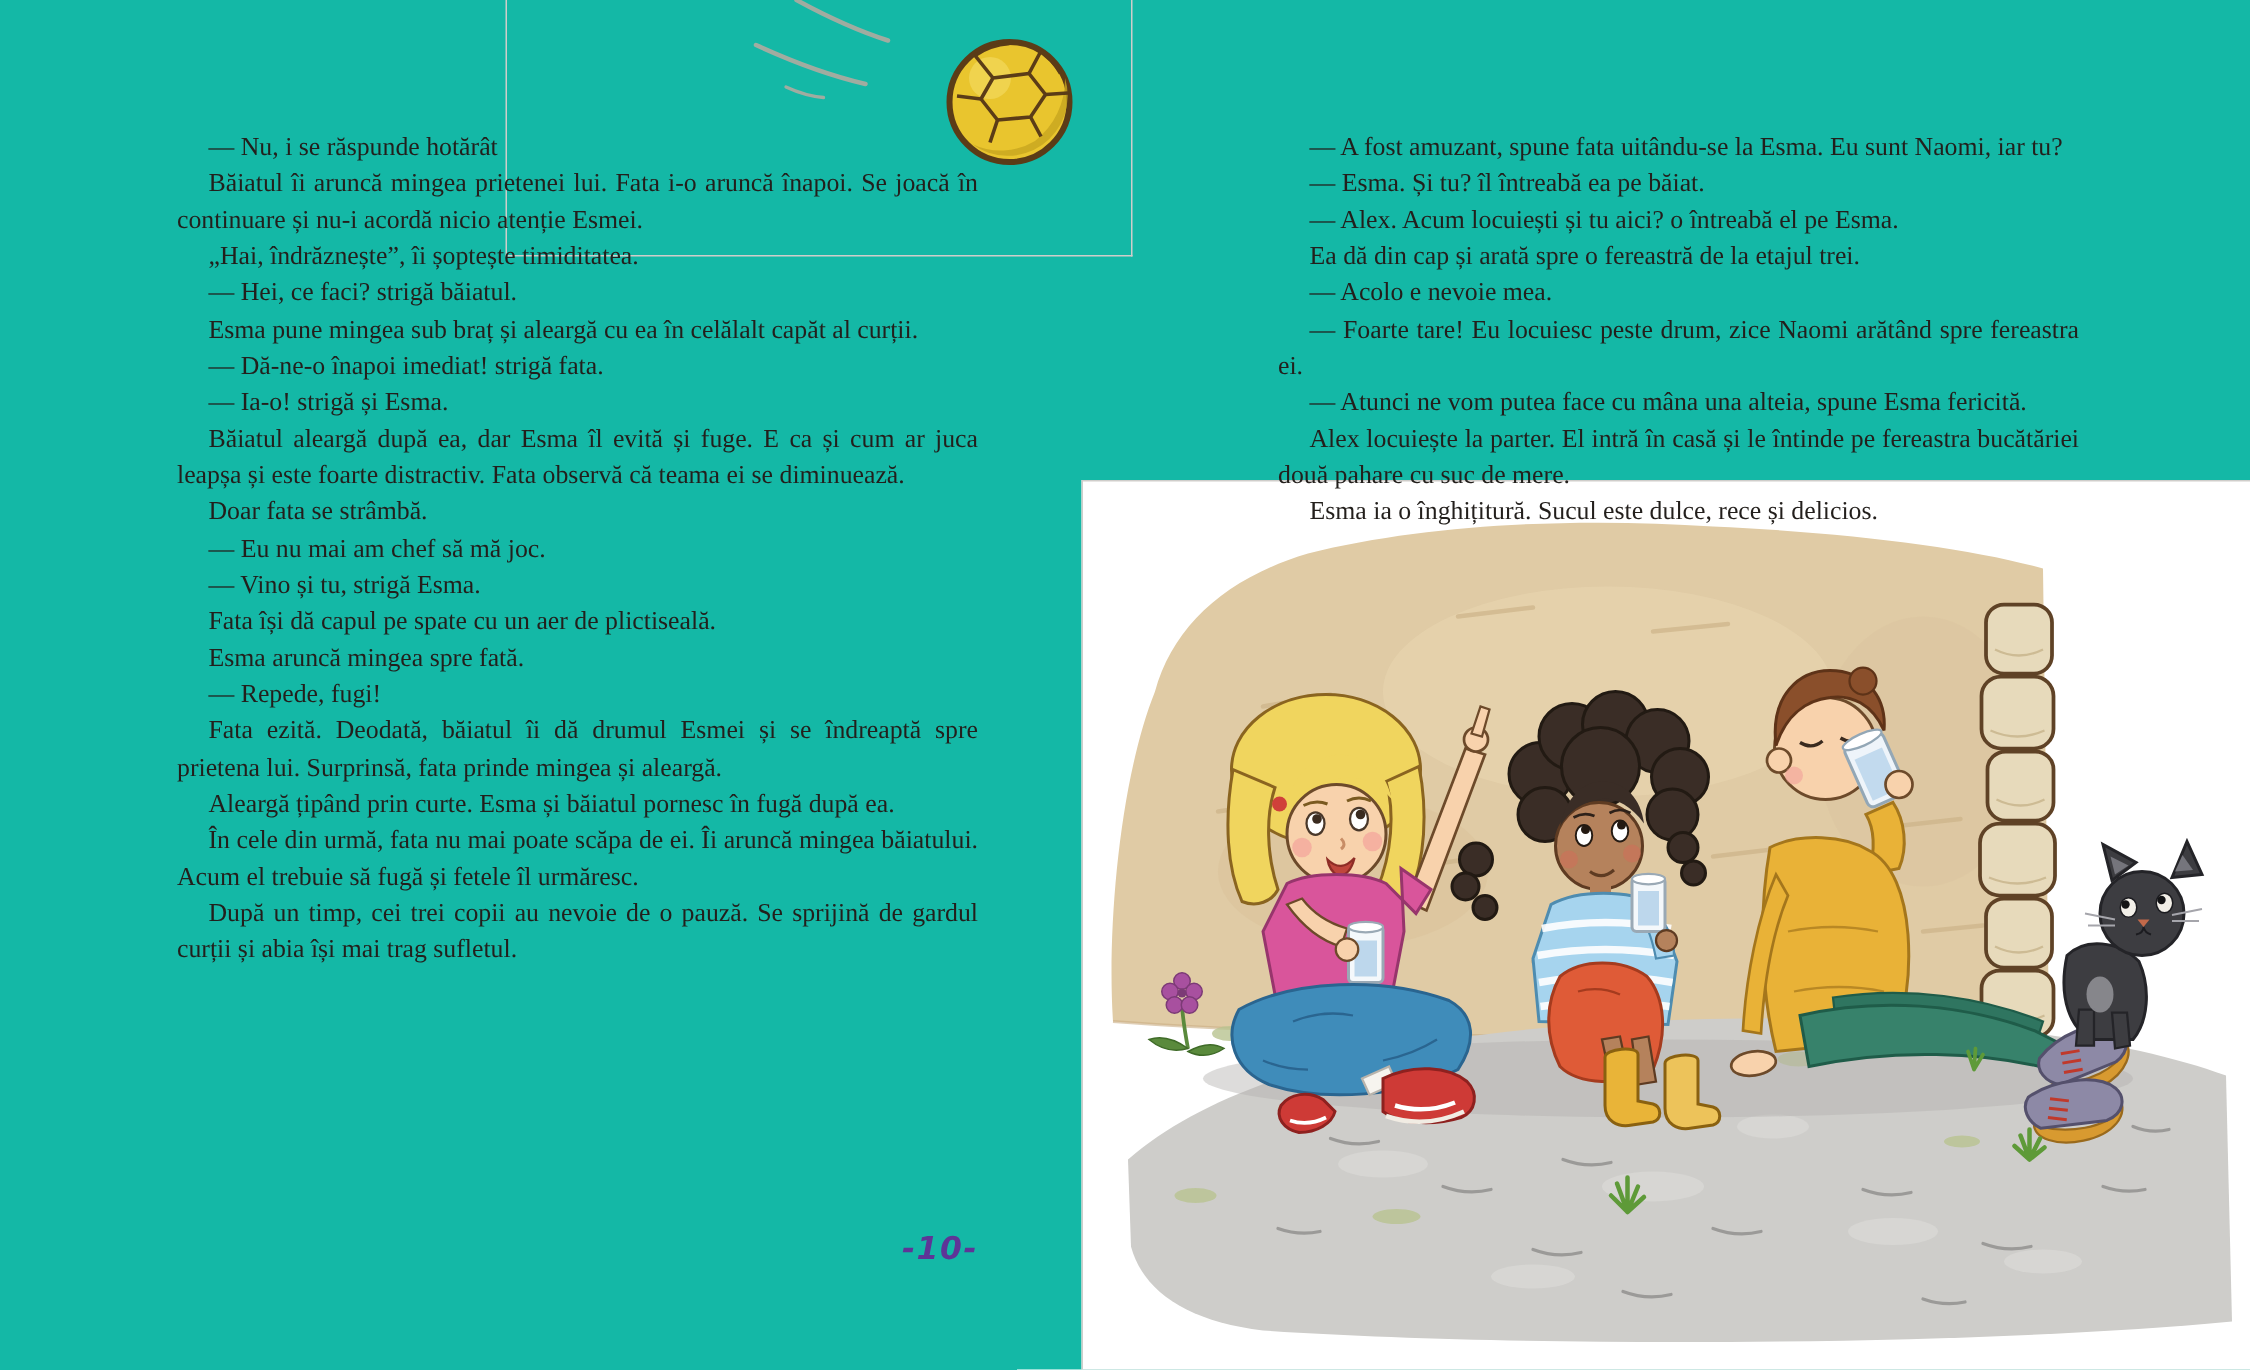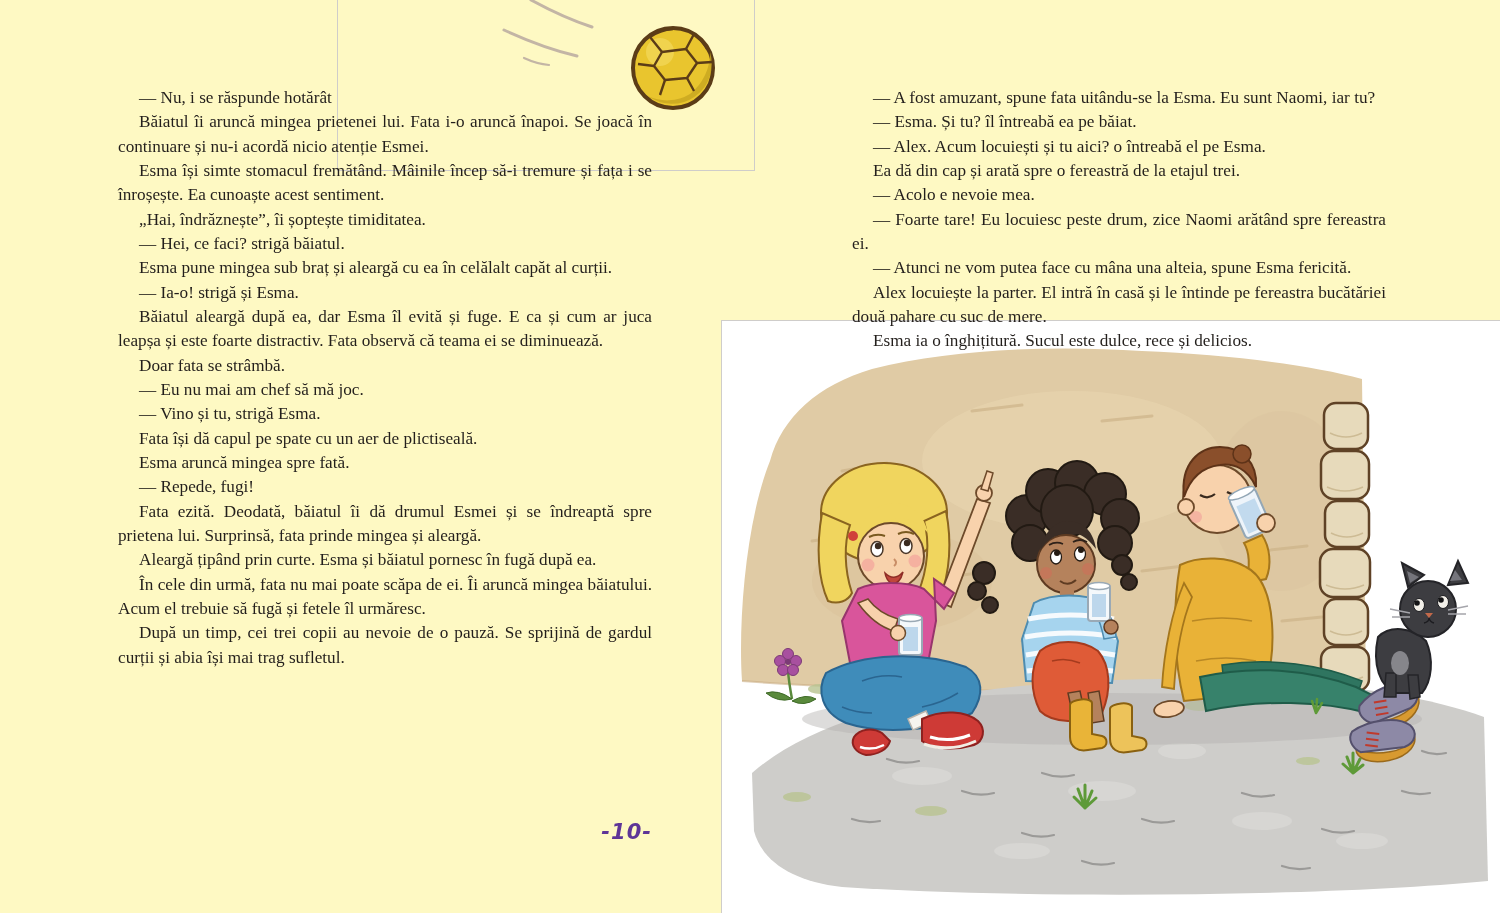--- a/index.html
+++ b/index.html
@@ -1,18 +1,18 @@
 <!DOCTYPE html>
 <html><head>
 <meta charset="utf-8">
 <style>
   html,body{margin:0;padding:0;background:#ffffff;}
   body{width:1500px;height:913px;position:relative;overflow:hidden;
        font-family:"Liberation Serif", serif;}
-  .page{position:absolute;inset:0;background:#fef9c3;}
+  .page{position:absolute;inset:0;background:#14b8a6;}
   .textcol{position:absolute;color:#231f1c;font-size:17.2px;line-height:24.33px;z-index:5;}
   .textcol p{margin:0;text-indent:21px;text-align:justify;}
   #left-text{left:118px;top:86px;width:534px;}
   #right-text{left:852px;top:86px;width:534px;}
   .folio{position:absolute;left:118px;top:820px;width:534px;text-align:right;
          color:#5e3597;font-family:"DejaVu Sans", sans-serif;font-weight:bold;
          font-style:italic;font-size:21px;letter-spacing:1px;z-index:5;}
   .frame{position:absolute;border:1px solid #cfcdca;background:transparent;z-index:1;}
   #ball-frame{left:337px;top:-8px;width:416px;height:178px;border-top:none;}
   #scene-frame{left:721px;top:320px;width:778px;height:592px;background:#ffffff;z-index:2;}
@@ -39,24 +39,24 @@
           <path d="M 324 60 L 312 45 M 348 57 L 356 42 M 359 71 L 374 70 M 349 86 L 356 99 M 327 88 L 322 103 M 316 74 L 300 72"></path>
           <path d="M 312 45 Q 322 38 335 37 M 356 42 Q 364 48 369 57"></path>
         </g>
       </g>
     </svg>
   </div>
 
   <div class="textcol" id="left-text">
     <p>— Nu, i se răspunde hotărât</p>
     <p>Băiatul îi aruncă mingea prietenei lui. Fata i-o aruncă înapoi. Se joacă în continuare și nu-i acordă nicio atenție Esmei.</p>
-    <p>Esma își simte stomacul fremătând. Mâinile încep să-i tremure și fața i se înroșește. Ea cunoaște acest sentiment.</p>
     <p>„Hai, îndrăznește”, îi șoptește timiditatea.</p>
     <p>— Hei, ce faci? strigă băiatul.</p>
     <p>Esma pune mingea sub braț și aleargă cu ea în celălalt capăt al curții.</p>
+    <p>— Dă-ne-o înapoi imediat! strigă fata.</p>
     <p>— Ia-o! strigă și Esma.</p>
     <p>Băiatul aleargă după ea, dar Esma îl evită și fuge. E ca și cum ar juca leapșa și este foarte distractiv. Fata observă că teama ei se diminuează.</p>
     <p>Doar fata se strâmbă.</p>
     <p>— Eu nu mai am chef să mă joc.</p>
     <p>— Vino și tu, strigă Esma.</p>
     <p>Fata își dă capul pe spate cu un aer de plictiseală.</p>
     <p>Esma aruncă mingea spre fată.</p>
     <p>— Repede, fugi!</p>
     <p>Fata ezită. Deodată, băiatul îi dă drumul Esmei și se îndreaptă spre prietena lui. Surprinsă, fata prinde mingea și aleargă.</p>
     <p>Aleargă țipând prin curte. Esma și băiatul pornesc în fugă după ea.</p>

